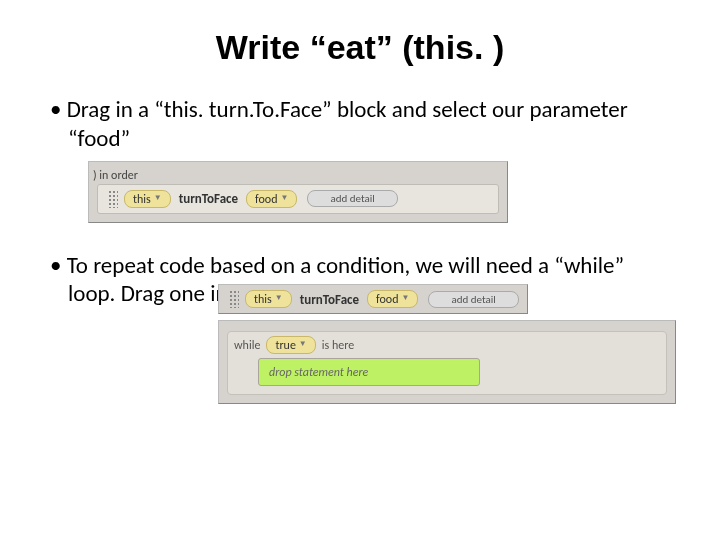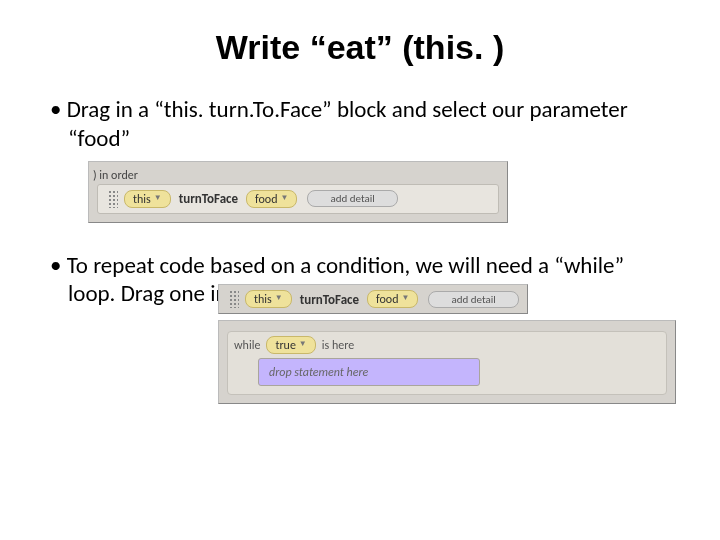--- a/index.html
+++ b/index.html
@@ -115,21 +115,21 @@
     align-items: center;
     gap: 6px;
     font-size: 12px;
     color: #444;
     margin-bottom: 4px;
   }
   .while-label {
     color: #555;
   }
   .drop-zone {
-    background: #c4b5fd;
+    background: #bef264;
     border: 1px solid #a9a59c;
     border-radius: 3px;
     margin: 2px 0 4px 24px;
     padding: 6px 10px;
     color: #666;
     font-size: 12px;
     font-style: italic;
     width: 200px;
   }
   .loop-label {

